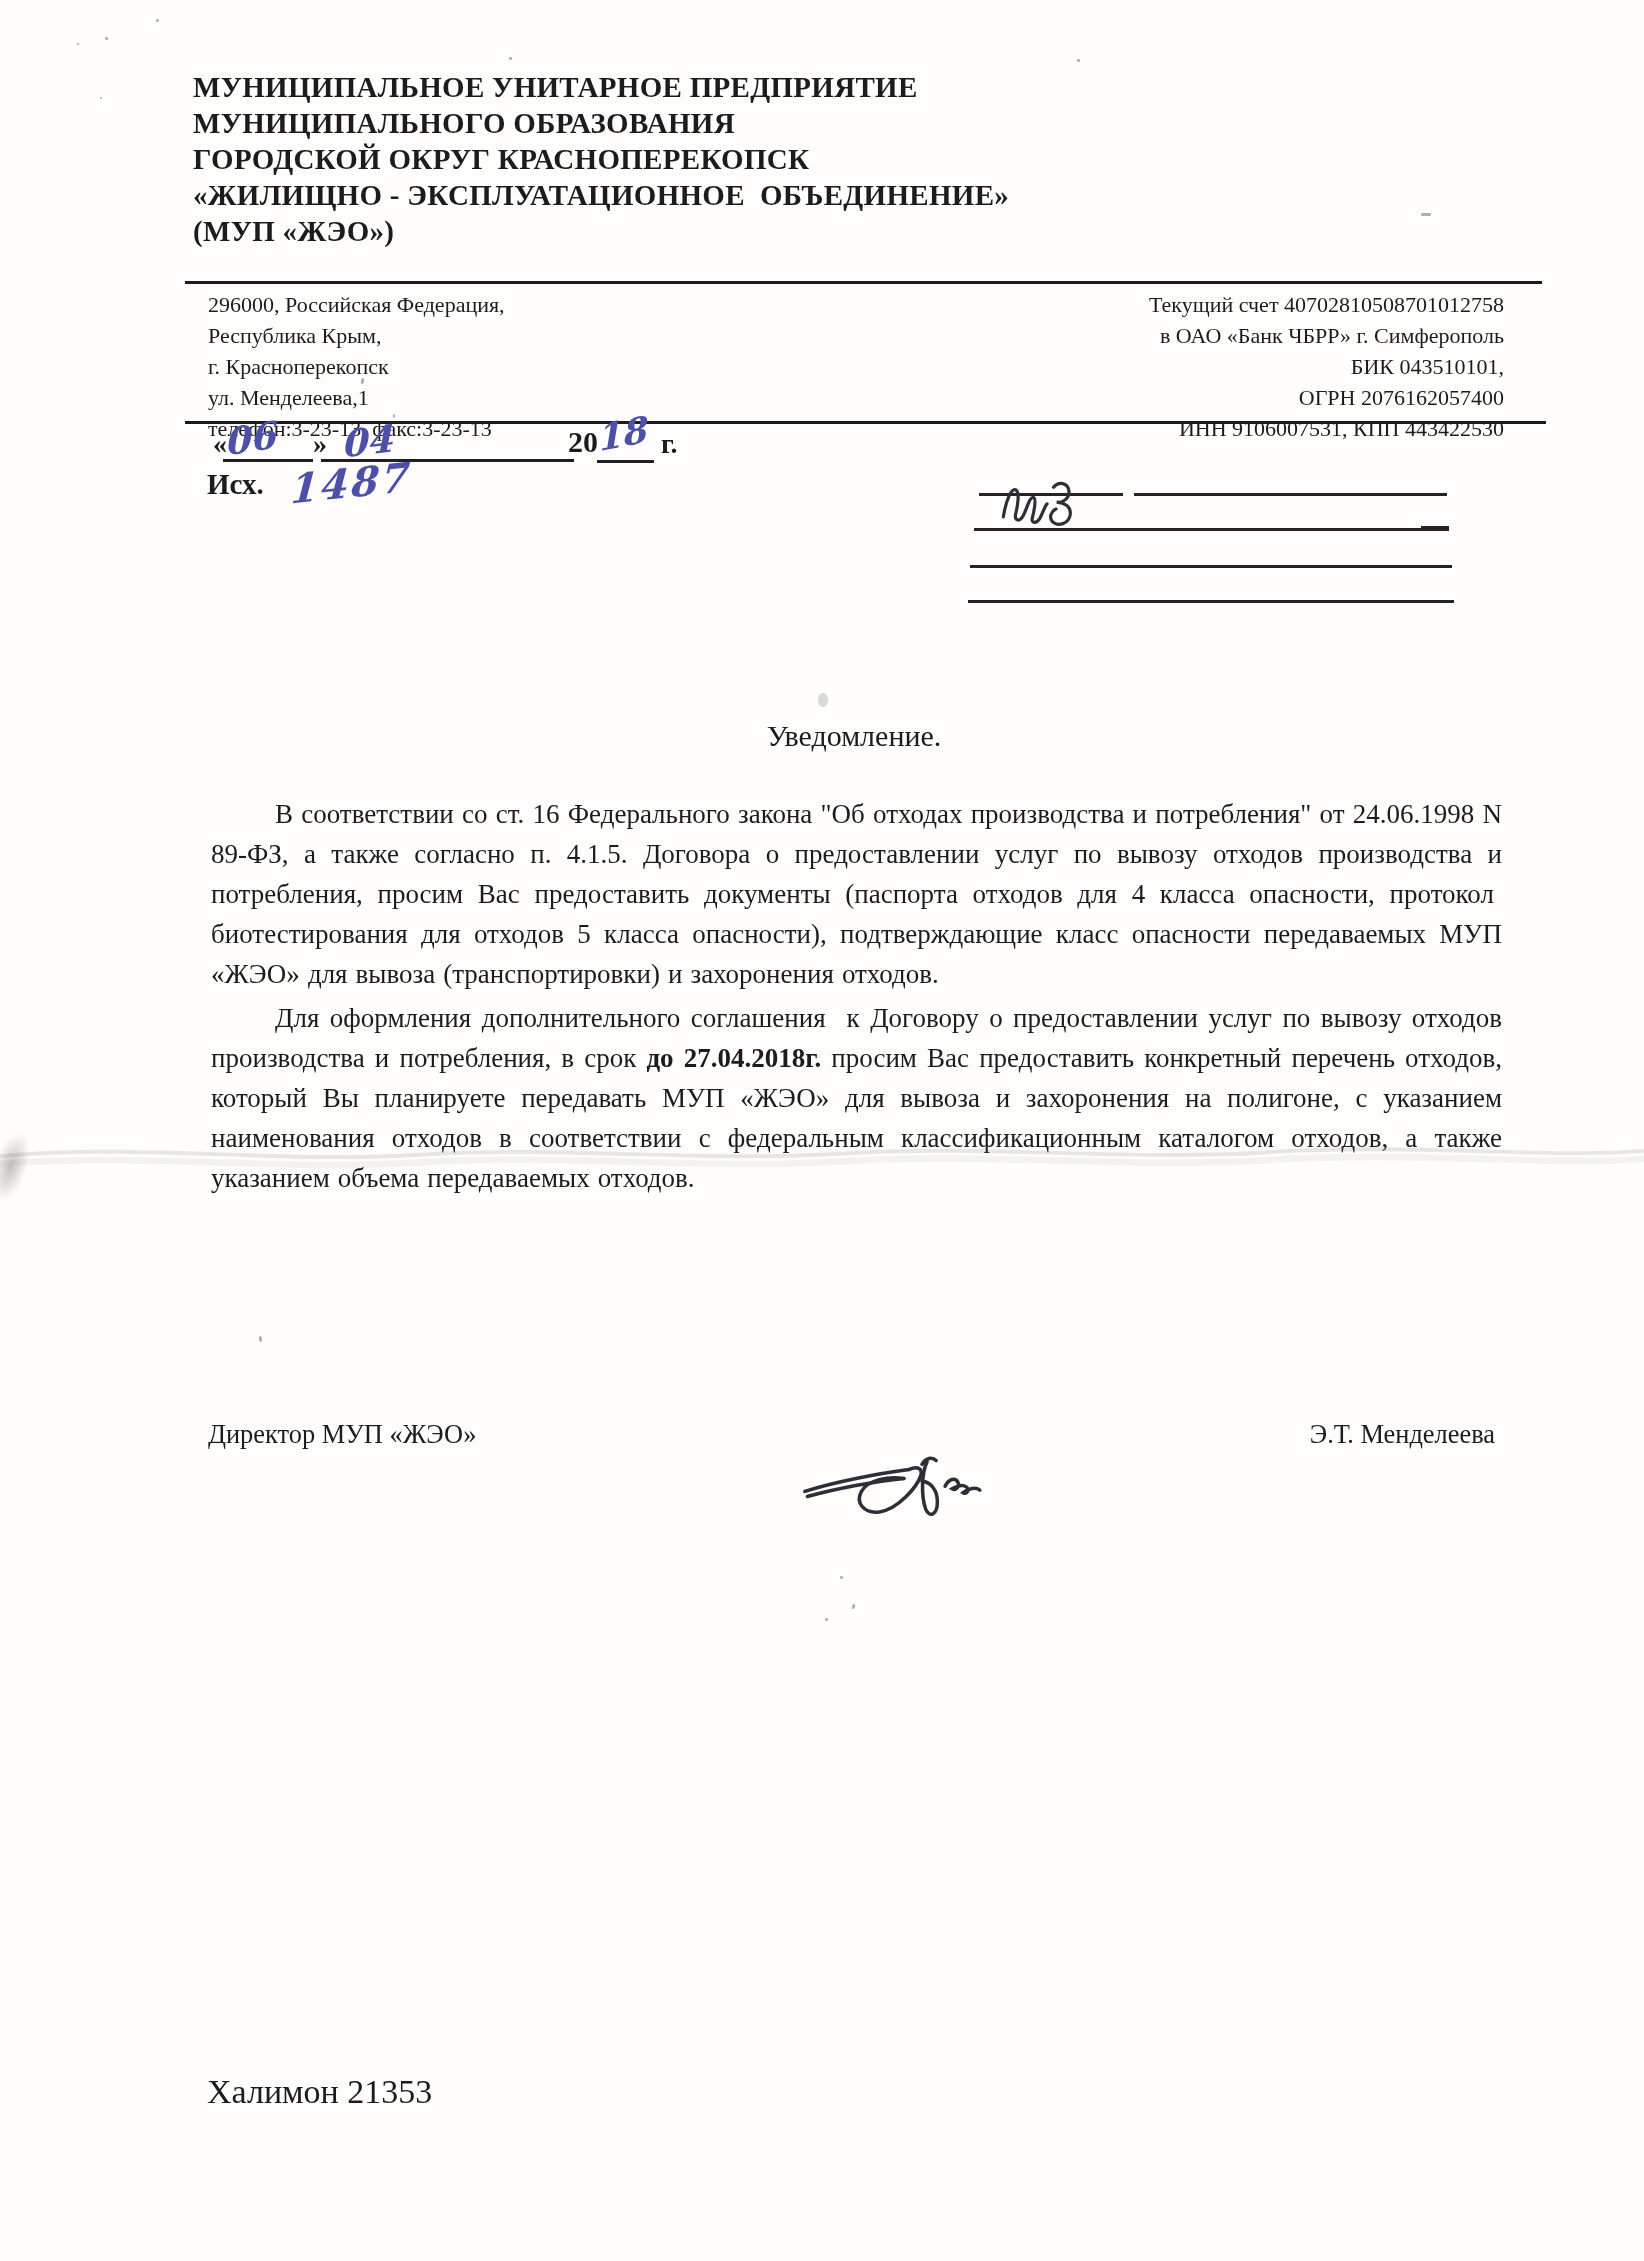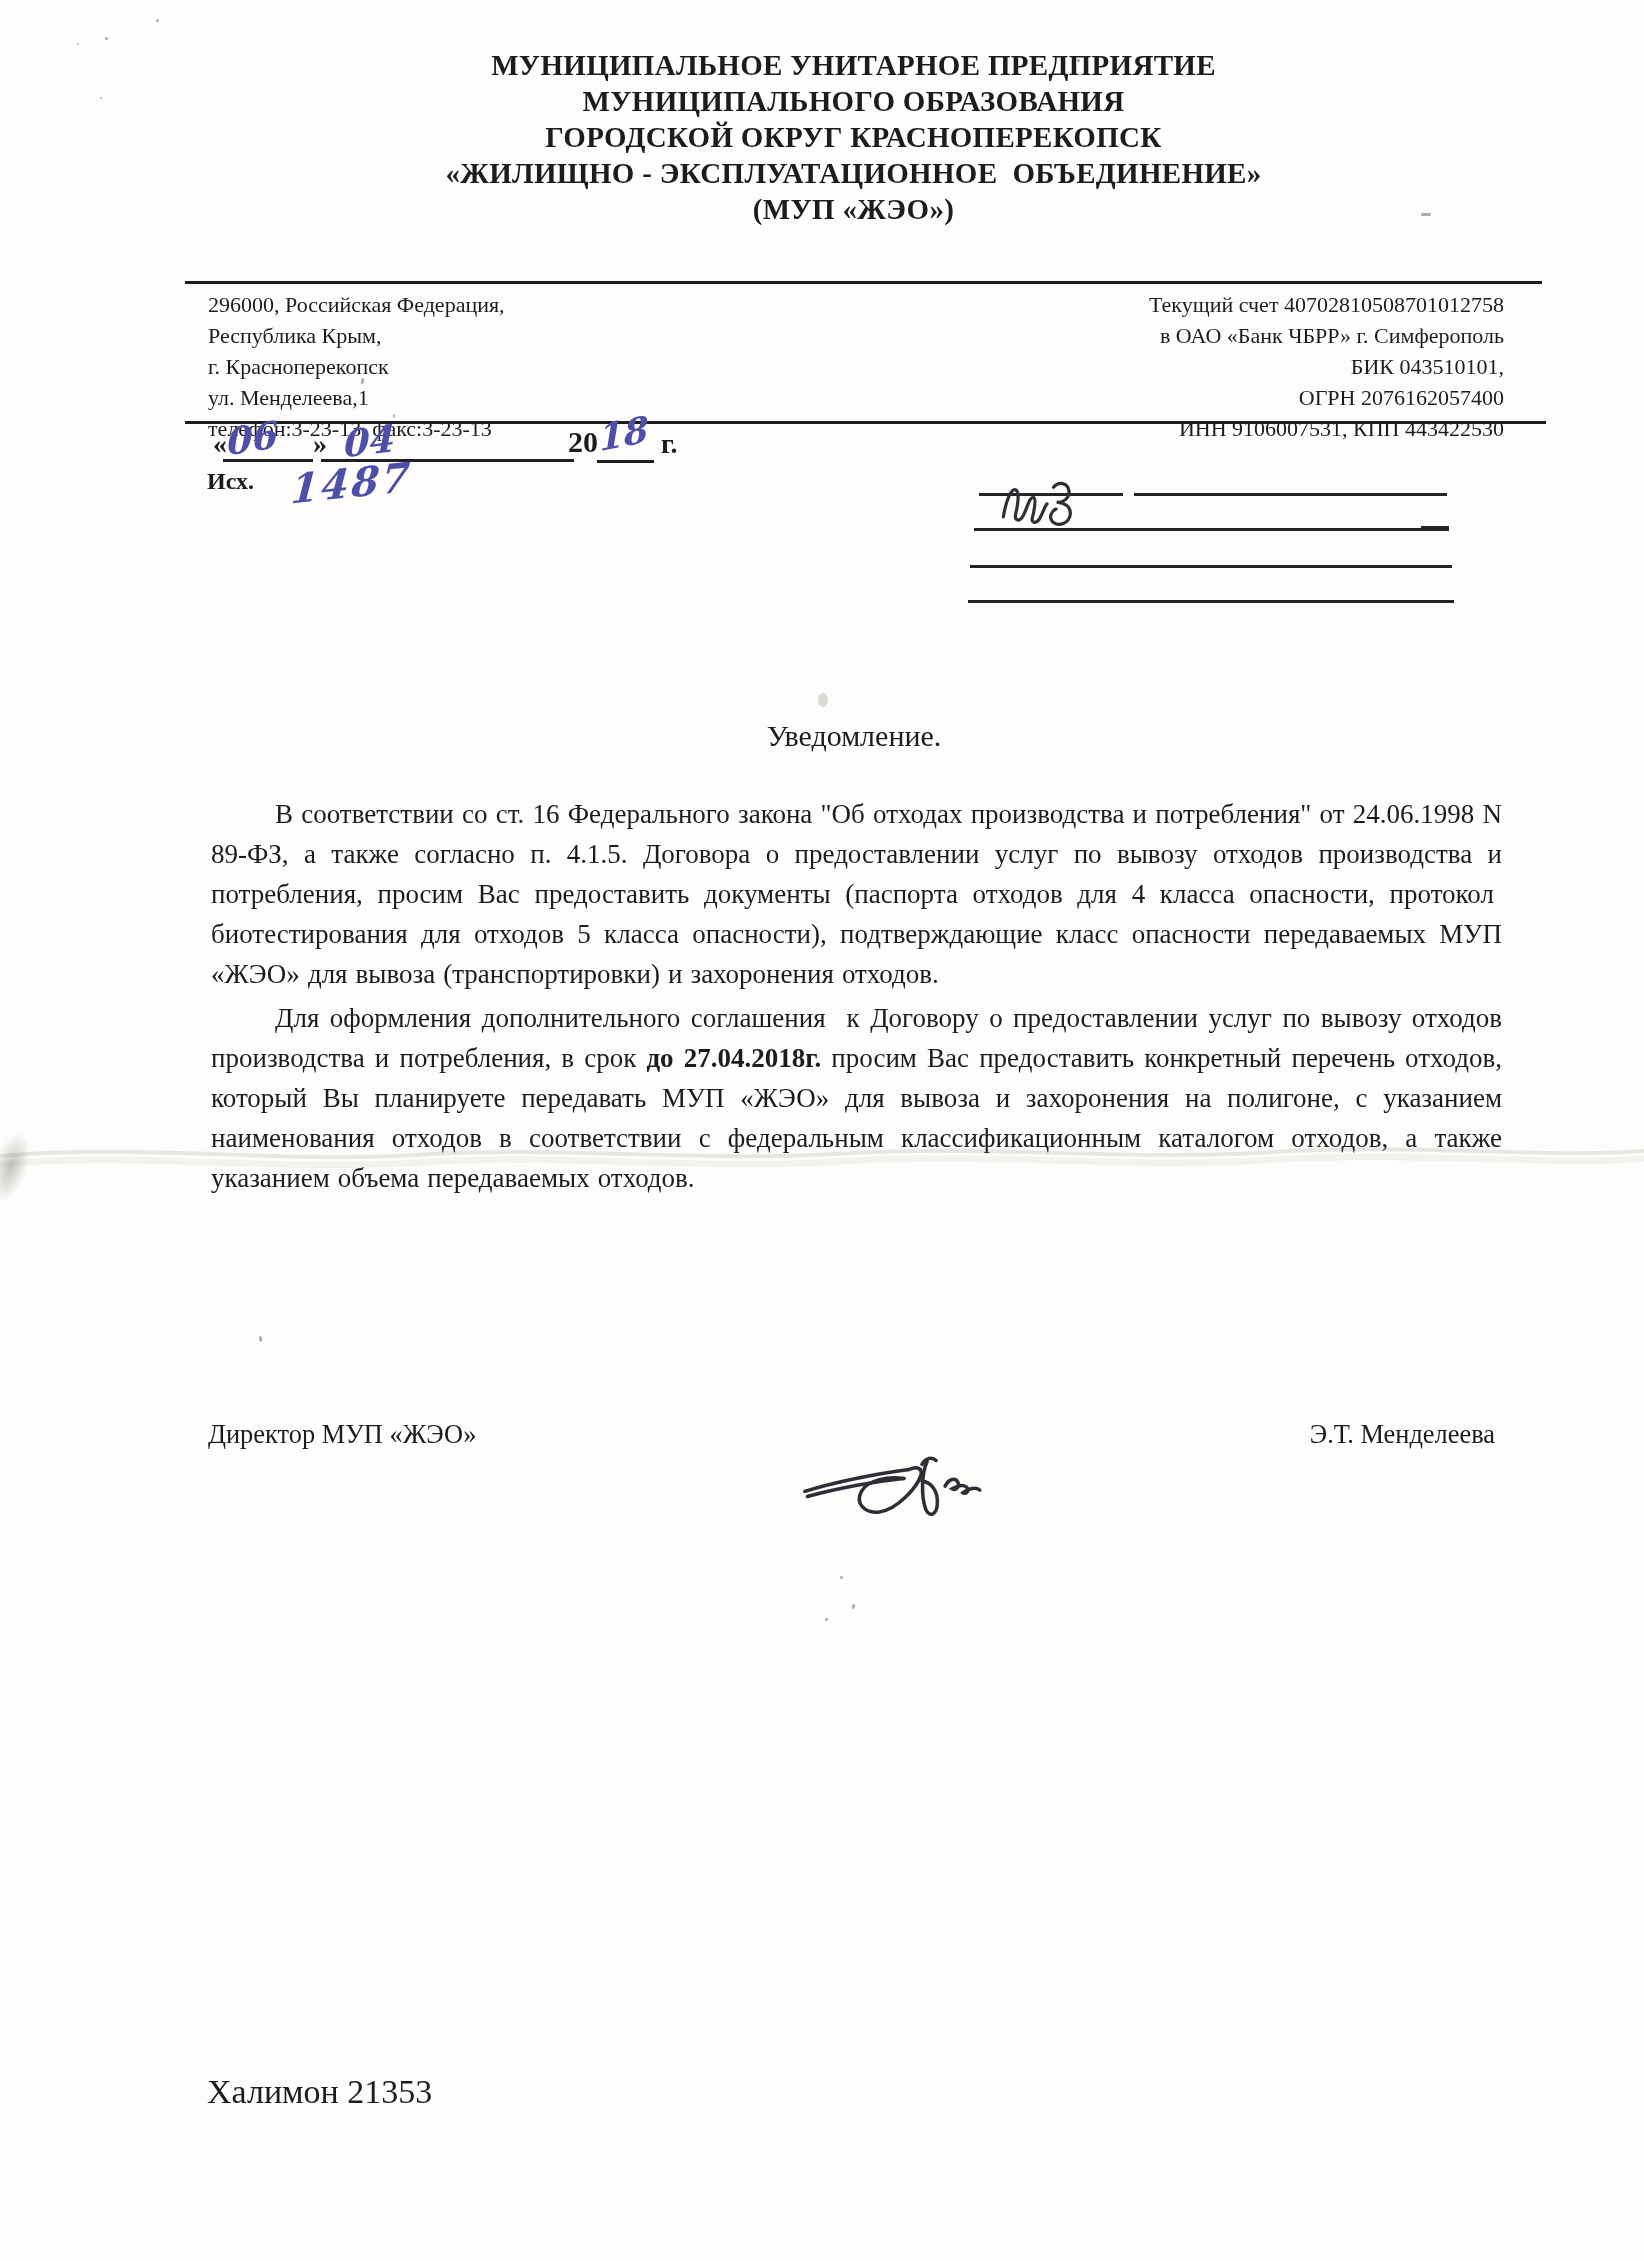--- a/index.html
+++ b/index.html
@@ -9,40 +9,40 @@
     width: 1644px;
     height: 2261px;
     background: var(--paper, #fefdfb);
     font-family: "Liberation Serif", "DejaVu Serif", serif;
     color: var(--ink, #1c1c1f);
     overflow: hidden;
   }
 
   
   .org-header {
-    position: absolute; left: 193px; top: 47px; width: 1321px;
-    text-align: center; font-weight: 700; font-size: 29px; line-height: 36px;
+    position: absolute; left: 193px; top: 69px; width: 1321px;
+    text-align: left; font-weight: 700; font-size: 29px; line-height: 36px;
     letter-spacing: 0.3px;
     font-family: Liberation Serif, serif;
   }
   .rule { position: absolute; background: var(--ink, #1c1c1f); }
   .rule-top    { left: 185px; top: 281px; width: 1357px; height: 2.6px; }
   .rule-bottom { left: 185px; top: 421px; width: 1361px; height: 3.2px; }
 
   .addr { position: absolute; top: 289px; font-size: 22px; line-height: 31px; }
   .addr-left  { left: 208px; text-align: left; }
   .addr-right { right: 140px; text-align: right; }
 
   
   .printed { position: absolute; font-weight: 700; }
   #q-open        { left: 213px;  top: 428px; font-size: 28px; }
   #q-close       { left: 313px;  top: 428px; font-size: 28px; }
   #year-printed  { left: 568px;  top: 425px; font-size: 30px; }
   #year-suffix   { left: 661px; top: 428px; font-size: 28px; }
-  #ish-label     { left: 207px;  top: 468px; font-size: 24px; }
+  #ish-label     { left: 207px;  top: 468px; font-size: 29px; }
 
   .underline { position: absolute; height: 2.6px; background: #1f1f24; }
   #u-day   { left: 223px; top: 459px; width: 90px; }
   #u-month { left: 321px; top: 459px; width: 253px; }
   #u-year  { left: 597px; top: 460px; width: 57px; }
 
   .hw {
     position: absolute; font-family: "DejaVu Serif", serif; font-style: italic;
     color: var(--pen-blue, #4d50a8); font-weight: 600;
   }

